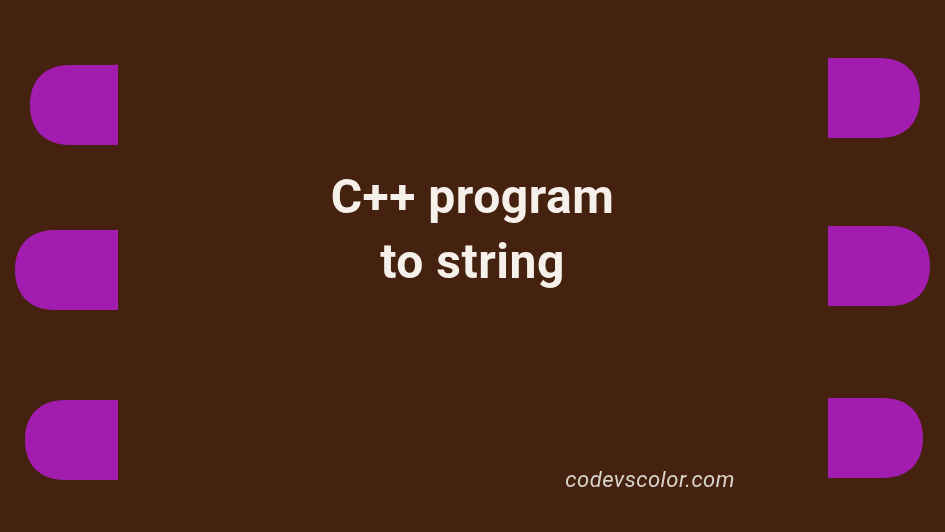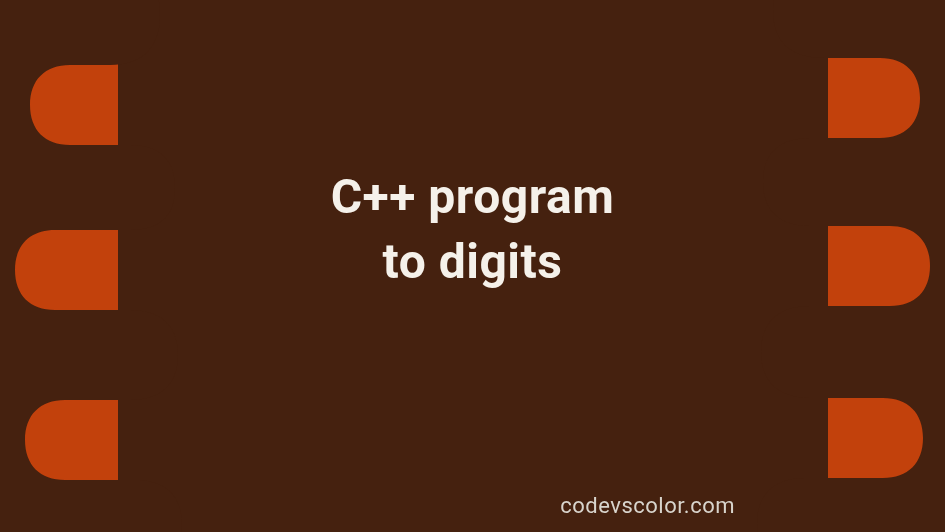--- a/index.html
+++ b/index.html
@@ -10,21 +10,21 @@
     body {
       width: 945px;
       height: 532px;
       overflow: hidden;
       font-family: -apple-system, BlinkMacSystemFont, "Segoe UI", Roboto, Helvetica, Arial, sans-serif;
     }
     .canvas {
       position: relative;
       width: 945px;
       height: 532px;
-      background: #c2410c;
+      background: #a21caf;
     }
     .blob-left {
       position: absolute;
       left: -40px;
       top: -40px;
       width: 280px;
       height: 620px;
       z-index: 1;
     }
     .blob-right {
@@ -54,25 +54,26 @@
       color: #f5f1ea;
       font-size: 48px;
       font-weight: 700;
       line-height: 1.35;
       letter-spacing: 0.5px;
     }
     .watermark {
       position: absolute;
       z-index: 3;
       right: 210px;
-      bottom: 14px;
+      bottom: 40px;
       color: #d8d4cc;
       font-size: 22px;
       font-weight: 400;
       letter-spacing: 0.5px;
+      font-style: italic;
     }
   </style>
 </head>
 <body>
 
 <div class="canvas">
 
   <div class="center-panel"></div>
 
   <svg class="blob-left" viewBox="0 0 280 620" preserveAspectRatio="none">
@@ -128,18 +129,18 @@
       L 100 518
       C 70 518 52 533 52 564
       C 52 595 70 610 100 610
       L 280 620
       Z
     "></path>
   </svg>
 
   <div class="title-text">
     <div>C++ program</div>
-    <div>to digits</div>
+    <div>to string</div>
   </div>
 
   <div class="watermark">codevscolor.com</div>
 
 </div>
 
 </body></html>

